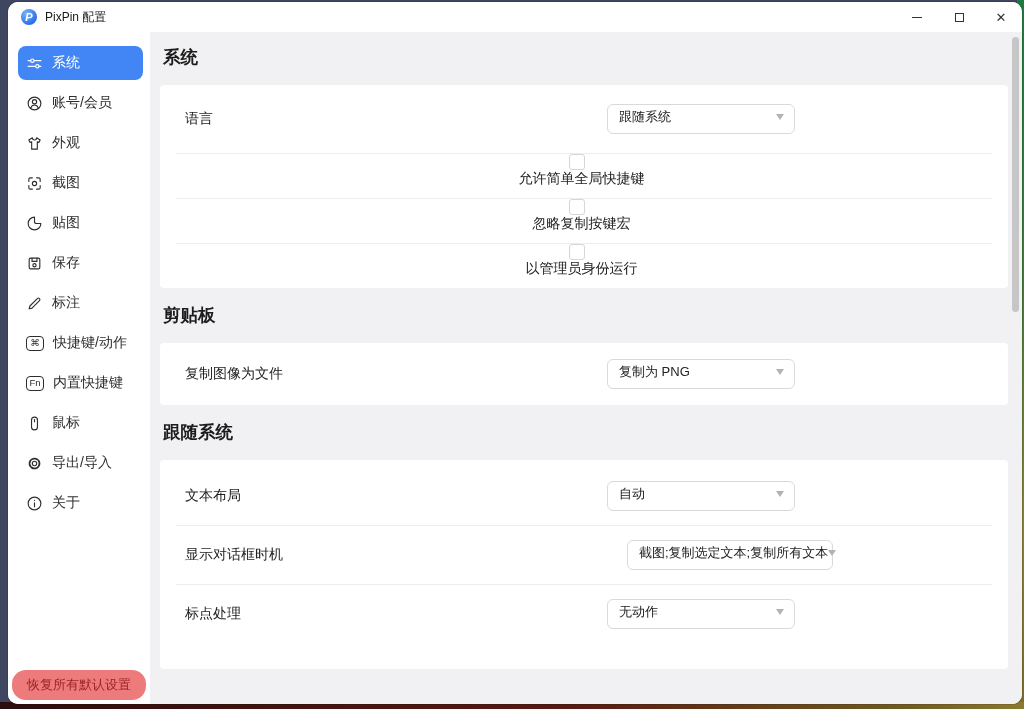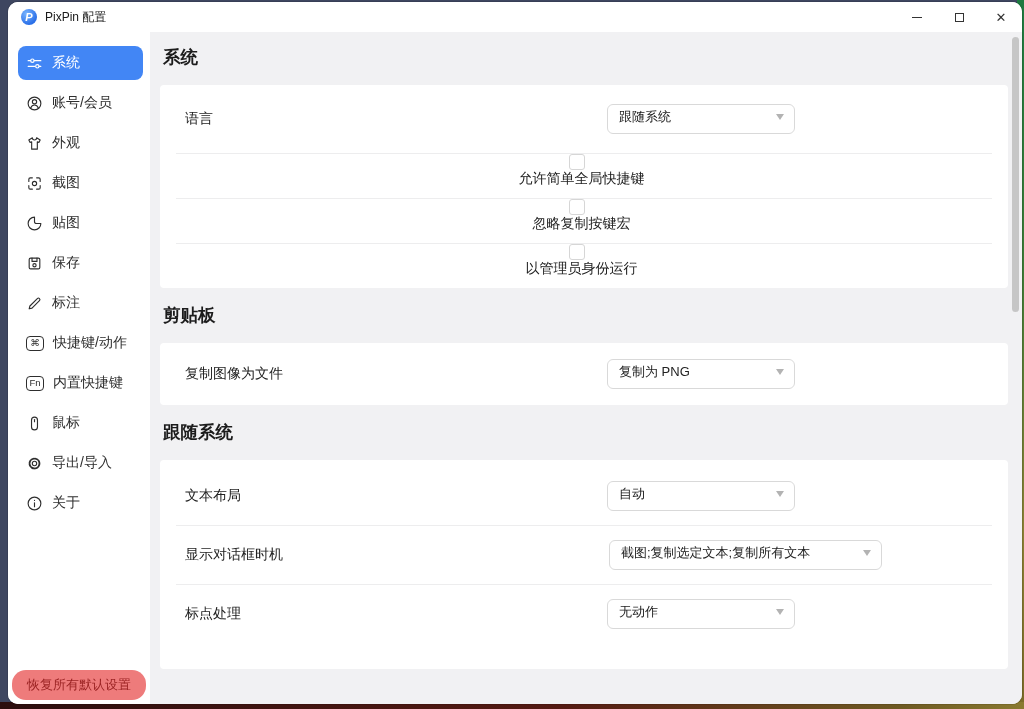--- a/index.html
+++ b/index.html
@@ -59,21 +59,21 @@
   .row-check { height:45px; padding-left:4px;flex-direction:column; }
   .card-single .row-select { height:62px; }
   .card-ocr { padding-top:6px; padding-bottom:26px; }
   .card-ocr .row-select { height:59px; }
   .row-label { font-size:14px; color:#222; }
   .checkbox { width:16px; height:16px; border:1.5px solid #d6d6d6; border-radius:3px;
     background:#fff; margin-right:10px; flex:0 0 16px; }
   .select { position:absolute; left:431px; top:50%; transform:translateY(-50%);
     height:30px; width:188px; background:#fff; border:1px solid #d9d9d9; border-radius:6px;
     display:flex; align-items:center; justify-content:space-between; padding:0 10px 4px 11px; }
-  .select.wide { left:433px; width:273px; }
+  .select.wide { left:451px; width:206px; }
   .select-value { font-size:13px; color:#222; white-space:nowrap; }
   .caret { width:0; height:0; border-left:4.5px solid transparent; border-right:4.5px solid transparent;
     border-top:6px solid #b3b3b3; flex:0 0 auto; }
 
   .scrollbar { position:absolute; top:0; right:3px; width:7px; height:100%; }
   .scroll-thumb { position:absolute; top:5px; left:0; width:7px; height:275px; border-radius:4px; background:#c6c6c6; }
 </style>
 </head>
 <body>
 

